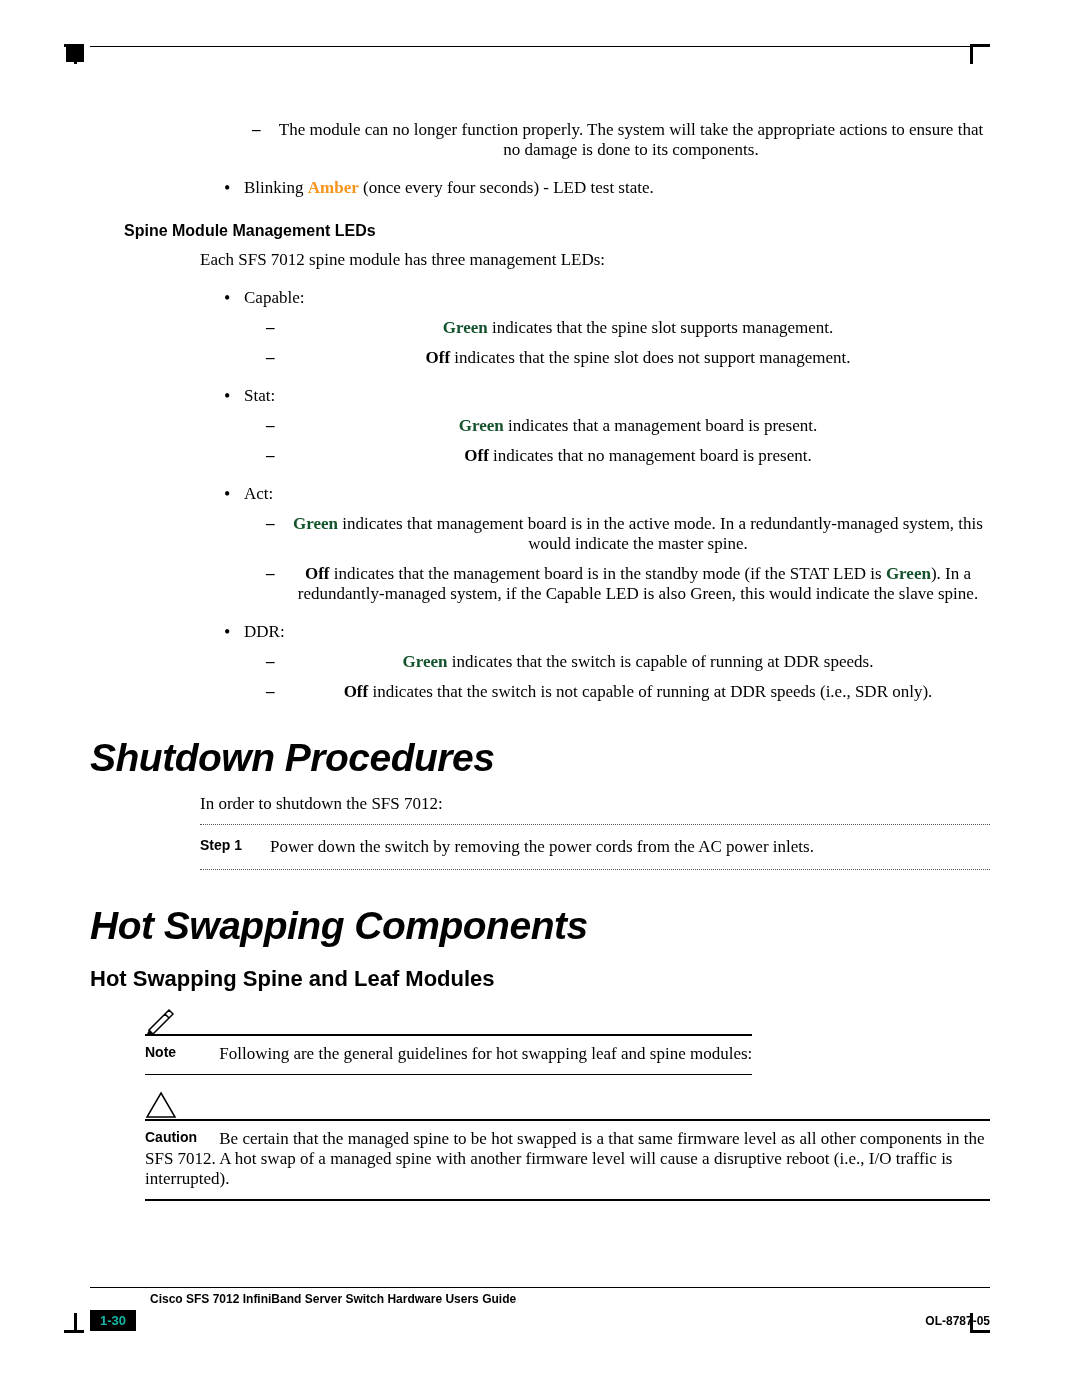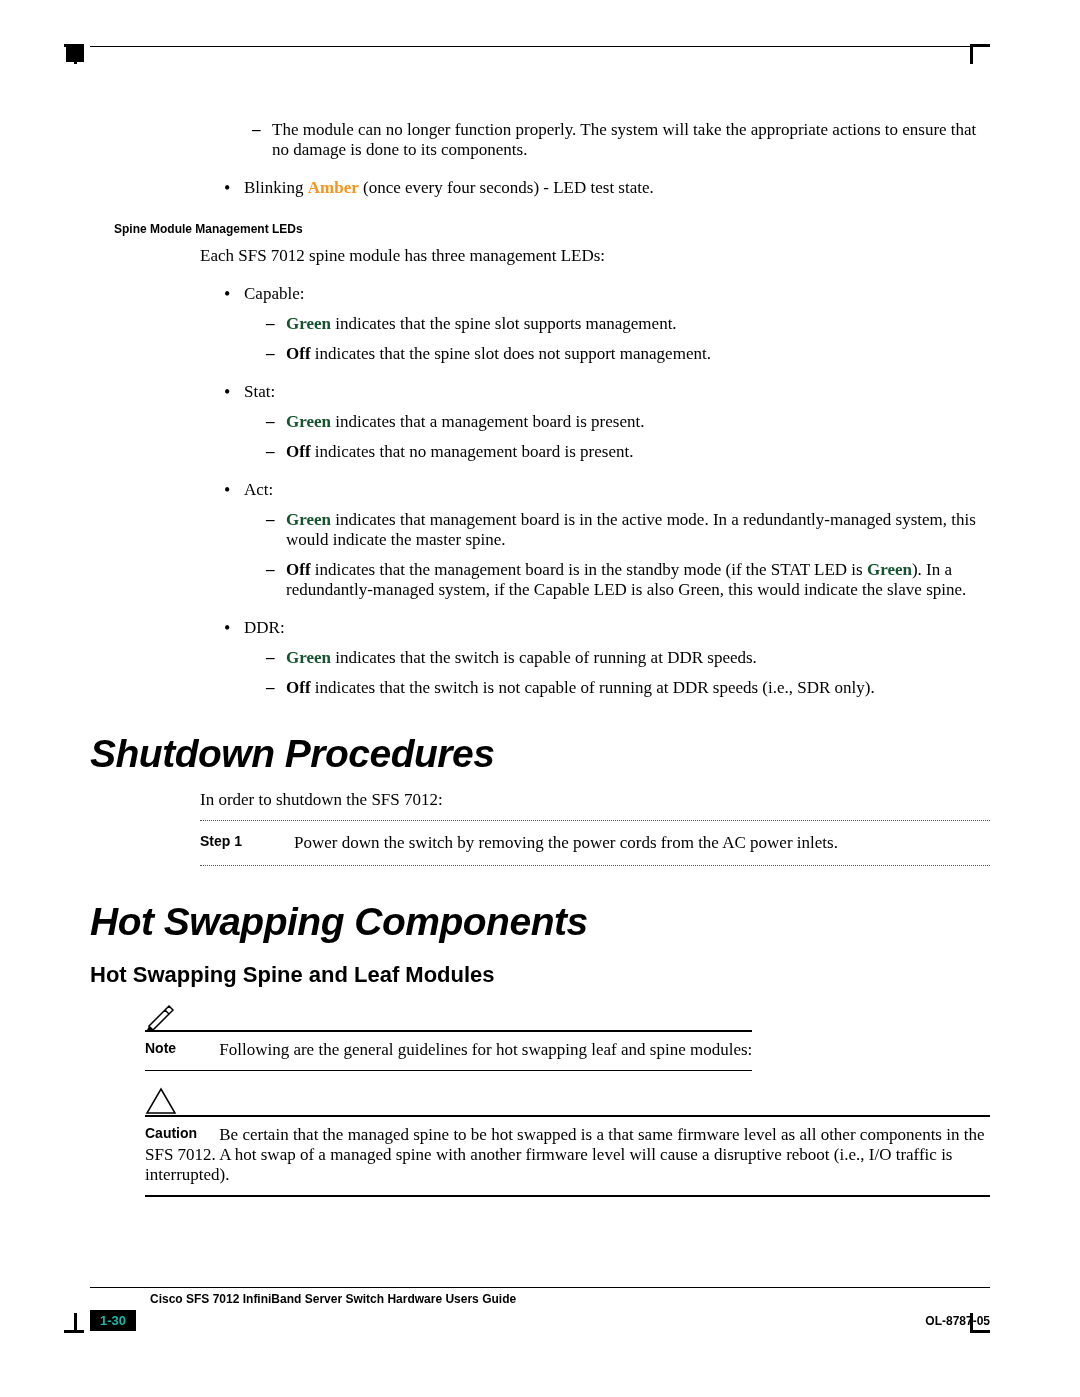--- a/index.html
+++ b/index.html
@@ -57,33 +57,33 @@
   }
 
   .body-indent {
     margin-left: 110px;
   }
 
   ul.bul1 { list-style: none; padding-left: 0; margin: 6px 0 6px 0;}
   ul.bul1 > li { position: relative; padding-left: 24px; margin: 18px 0;}
   ul.bul1 > li::before { content: "•"; position: absolute; left: 4px; top: 0; font-size: 18px;}
 
-  ul.bul2 { list-style: none; padding-left: 0; margin: 6px 0 6px 18px;}
+  ul.bul2 { list-style: none; padding-left: 0; margin: 6px 0 6px 18px; text-align: center;}
   ul.bul2 > li { position: relative; padding-left: 24px; margin: 10px 0;}
   ul.bul2 > li::before { content: "–"; position: absolute; left: 4px; top: 0; font-weight: bold;}
 
   .amber { color: #f7941d; font-weight: bold; }
   .green { color: #14532d; font-weight: bold; }
   .bold  { font-weight: bold; }
 
   .sect {
     font-family: Arial, Helvetica, sans-serif;
     font-weight: bold;
-    font-size: 12px;
-    margin: 24px 0 10px 24px;
+    font-size: 16px;
+    margin: 24px 0 10px 34px;
   }
 
   h2.h2 {
     font-family: Arial, Helvetica, sans-serif;
     font-size: 39px;
     font-weight: bold;
     margin: 34px 0 14px 0;
     letter-spacing: -0.5px;
     font-style: italic;
   }
@@ -93,21 +93,21 @@
     font-weight: bold;
     margin: 18px 0 12px 0;
   }
 
   .step-block {
     margin-left: 110px;
     border-top: 1px dotted #555;
     border-bottom: 1px dotted #555;
     padding: 12px 0;
   }
-  .step-row { display: flex; gap: 24px; }
+  .step-row { display: flex; }
   .step-label { font-family: Arial, Helvetica, sans-serif; font-weight: bold; font-size: 14px; width: 70px; flex-shrink:0;}
   .step-text { flex: 1; }
 
   .note-block, .caution-block {
     margin-left: 55px;
     display: flex;
     align-items: flex-start;
     margin-top: 16px;
     flex-direction: column;
   }

